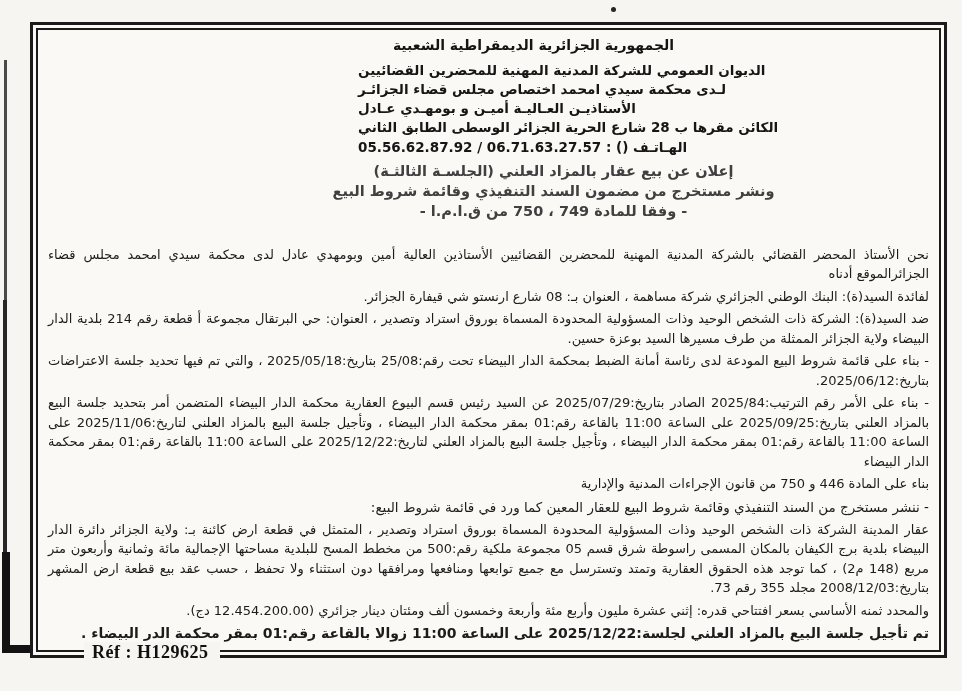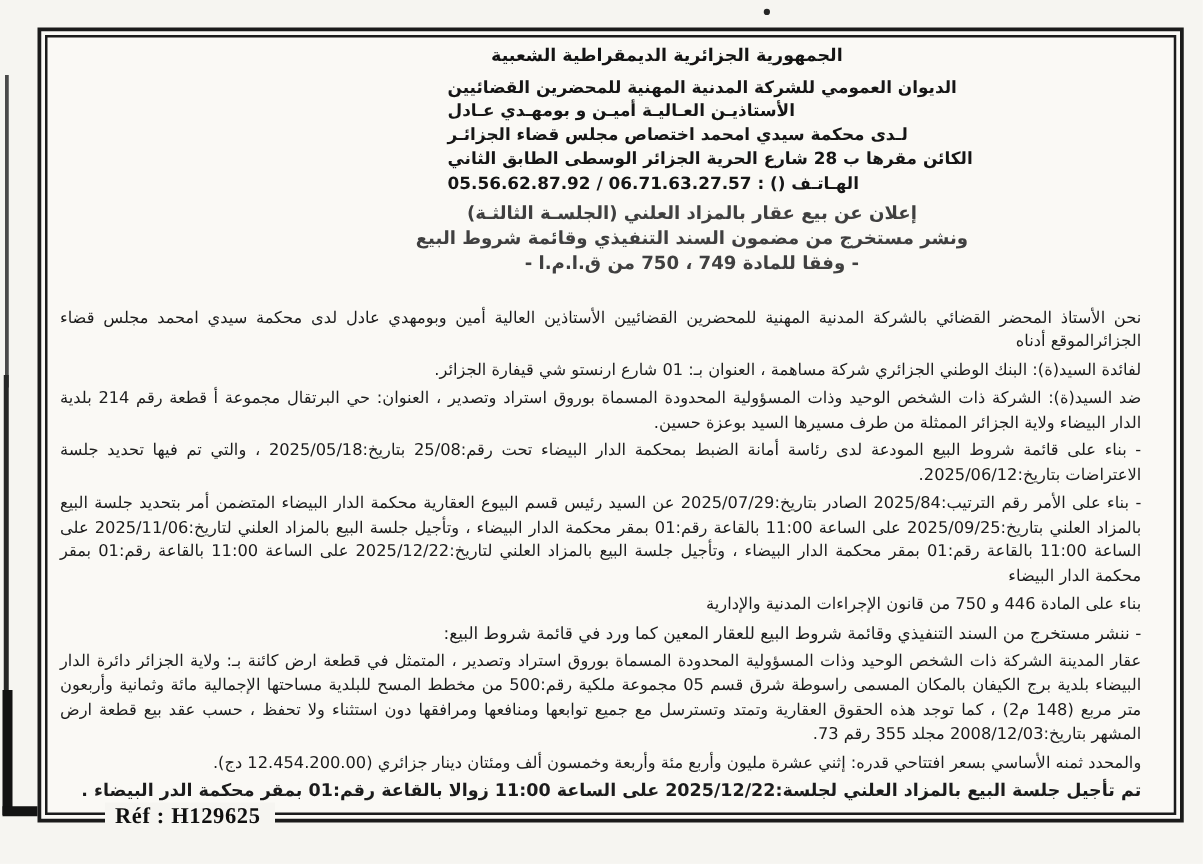--- a/index.html
+++ b/index.html
@@ -43,21 +43,21 @@
   .office-header div{white-space:nowrap;}
   .announce{
     text-align:center;padding-left:130px;
     font-weight:bold;font-size:14.5px;line-height:1.38;color:#404040;
     margin-top:4px;
   }
   .body-text{
     margin-top:24px;
     font-size:13px;line-height:1.5;text-align:justify;color:#1c1c1c;
   }
-  .body-text p{margin:0 16px 3px 0;}
+  .body-text p{margin:0 0 3px 0;}
   .body-text p.b{font-weight:normal;font-size:13.5px;}
   .body-text p.big-b{font-weight:bold;font-size:14px;}
 
   .ref-label{
     position:absolute;left:36px;top:642px;z-index:5;
     background:#f6f5f1;padding:0 12px 2px 8px;
     font-family:"Liberation Serif",serif;font-weight:bold;
     font-size:18px;letter-spacing:0.5px;color:#101010;direction:ltr;
     white-space:nowrap;
     margin-left:48px;
@@ -72,35 +72,35 @@
 <div class="col-rule-bottom"></div>
 <div class="col-rule-foot"></div>
 
 <div class="frame">
   <div class="frame-inner">
 
     <div class="republic-title">الجمهورية الجزائرية الديمقراطية الشعبية</div>
 
     <div class="office-header">
       <div>الديوان العمومي للشركة المدنية المهنية للمحضرين القضائيين</div>
+      <div>لـدى محكمة سيدي امحمد اختصاص مجلس قضاء الجزائـر</div>
       <div>الأستاذيـن العـاليـة أميـن و بومهـدي عـادل</div>
-      <div>لـدى محكمة سيدي امحمد اختصاص مجلس قضاء الجزائـر</div>
       <div>الكائن مقرها ب 28 شارع الحرية الجزائر الوسطى الطابق الثاني</div>
       <div>الهـاتـف () : 06.71.63.27.57 / 05.56.62.87.92</div>
     </div>
 
     <div class="announce">
       <div>إعلان عن بيع عقار بالمزاد العلني (الجلسـة الثالثـة)</div>
       <div>ونشر مستخرج من مضمون السند التنفيذي وقائمة شروط البيع</div>
       <div>- وفقا للمادة 749 ، 750 من ق.ا.م.ا -</div>
     </div>
 
     <div class="body-text">
       <p>نحن الأستاذ المحضر القضائي بالشركة المدنية المهنية للمحضرين القضائيين الأستاذين العالية أمين وبومهدي عادل لدى محكمة سيدي امحمد مجلس قضاء الجزائرالموقع أدناه</p>
-      <p>لفائدة السيد(ة): البنك الوطني الجزائري شركة مساهمة ، العنوان بـ: 01 شارع ارنستو شي قيفارة الجزائر.</p>
+      <p>لفائدة السيد(ة): البنك الوطني الجزائري شركة مساهمة ، العنوان بـ: 08 شارع ارنستو شي قيفارة الجزائر.</p>
       <p>ضد السيد(ة): الشركة ذات الشخص الوحيد وذات المسؤولية المحدودة المسماة بوروق استراد وتصدير ، العنوان: حي البرتقال مجموعة أ قطعة رقم 214 بلدية الدار البيضاء ولاية الجزائر الممثلة من طرف مسيرها السيد بوعزة حسين.</p>
       <p>- بناء على قائمة شروط البيع المودعة لدى رئاسة أمانة الضبط بمحكمة الدار البيضاء تحت رقم:25/08 بتاريخ:2025/05/18 ، والتي تم فيها تحديد جلسة الاعتراضات بتاريخ:2025/06/12.</p>
       <p>- بناء على الأمر رقم الترتيب:2025/84 الصادر بتاريخ:2025/07/29 عن السيد رئيس قسم البيوع العقارية محكمة الدار البيضاء المتضمن أمر بتحديد جلسة البيع بالمزاد العلني بتاريخ:2025/09/25 على الساعة 11:00 بالقاعة رقم:01 بمقر محكمة الدار البيضاء ، وتأجيل جلسة البيع بالمزاد العلني لتاريخ:2025/11/06 على الساعة 11:00 بالقاعة رقم:01 بمقر محكمة الدار البيضاء ، وتأجيل جلسة البيع بالمزاد العلني لتاريخ:2025/12/22 على الساعة 11:00 بالقاعة رقم:01 بمقر محكمة الدار البيضاء</p>
       <p>بناء على المادة 446 و 750 من قانون الإجراءات المدنية والإدارية</p>
       <p class="b">- ننشر مستخرج من السند التنفيذي وقائمة شروط البيع للعقار المعين كما ورد في قائمة شروط البيع:</p>
       <p>عقار المدينة الشركة ذات الشخص الوحيد وذات المسؤولية المحدودة المسماة بوروق استراد وتصدير ، المتمثل في قطعة ارض كائنة بـ: ولاية الجزائر دائرة الدار البيضاء بلدية برج الكيفان بالمكان المسمى راسوطة شرق قسم 05 مجموعة ملكية رقم:500 من مخطط المسح للبلدية مساحتها الإجمالية مائة وثمانية وأربعون متر مربع (148 م2) ، كما توجد هذه الحقوق العقارية وتمتد وتسترسل مع جميع توابعها ومنافعها ومرافقها دون استثناء ولا تحفظ ، حسب عقد بيع قطعة ارض المشهر بتاريخ:2008/12/03 مجلد 355 رقم 73.</p>
       <p>والمحدد ثمنه الأساسي بسعر افتتاحي قدره: إثني عشرة مليون وأربع مئة وأربعة وخمسون ألف ومئتان دينار جزائري (12.454.200.00 دج).</p>
       <p class="big-b">تم تأجيل جلسة البيع بالمزاد العلني لجلسة:2025/12/22 على الساعة 11:00 زوالا بالقاعة رقم:01 بمقر محكمة الدر البيضاء .</p>
 
     </div>

